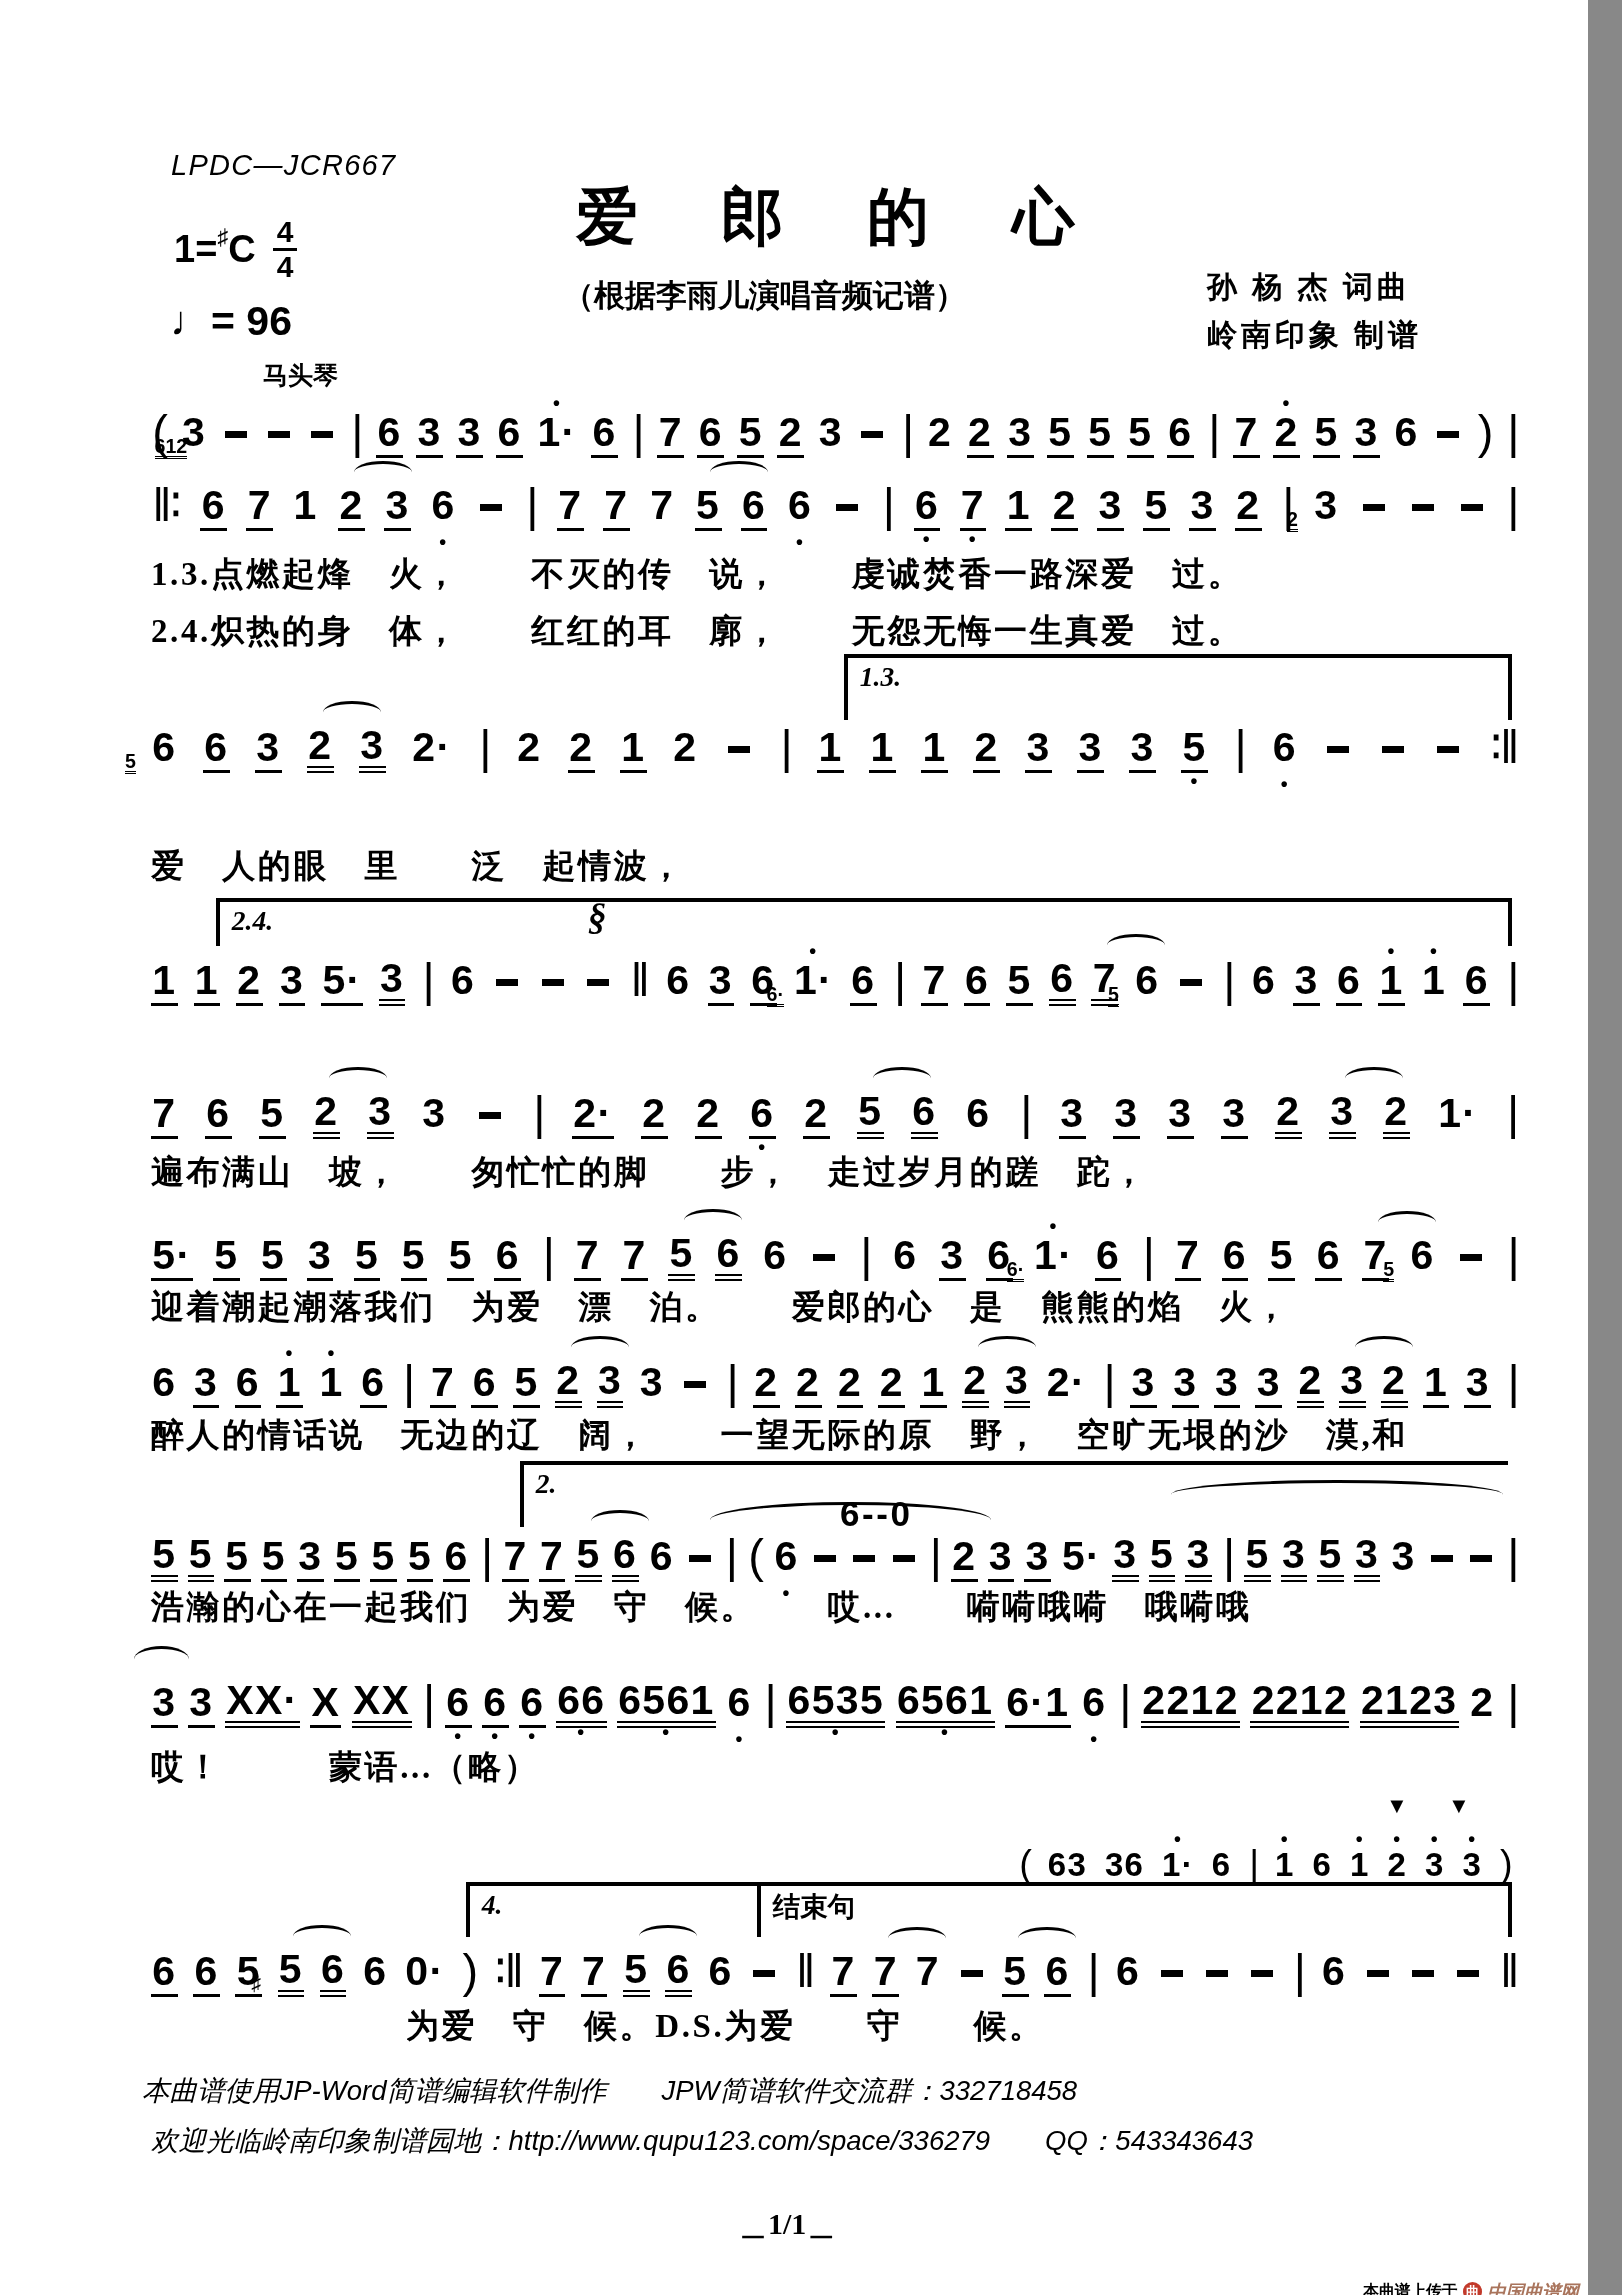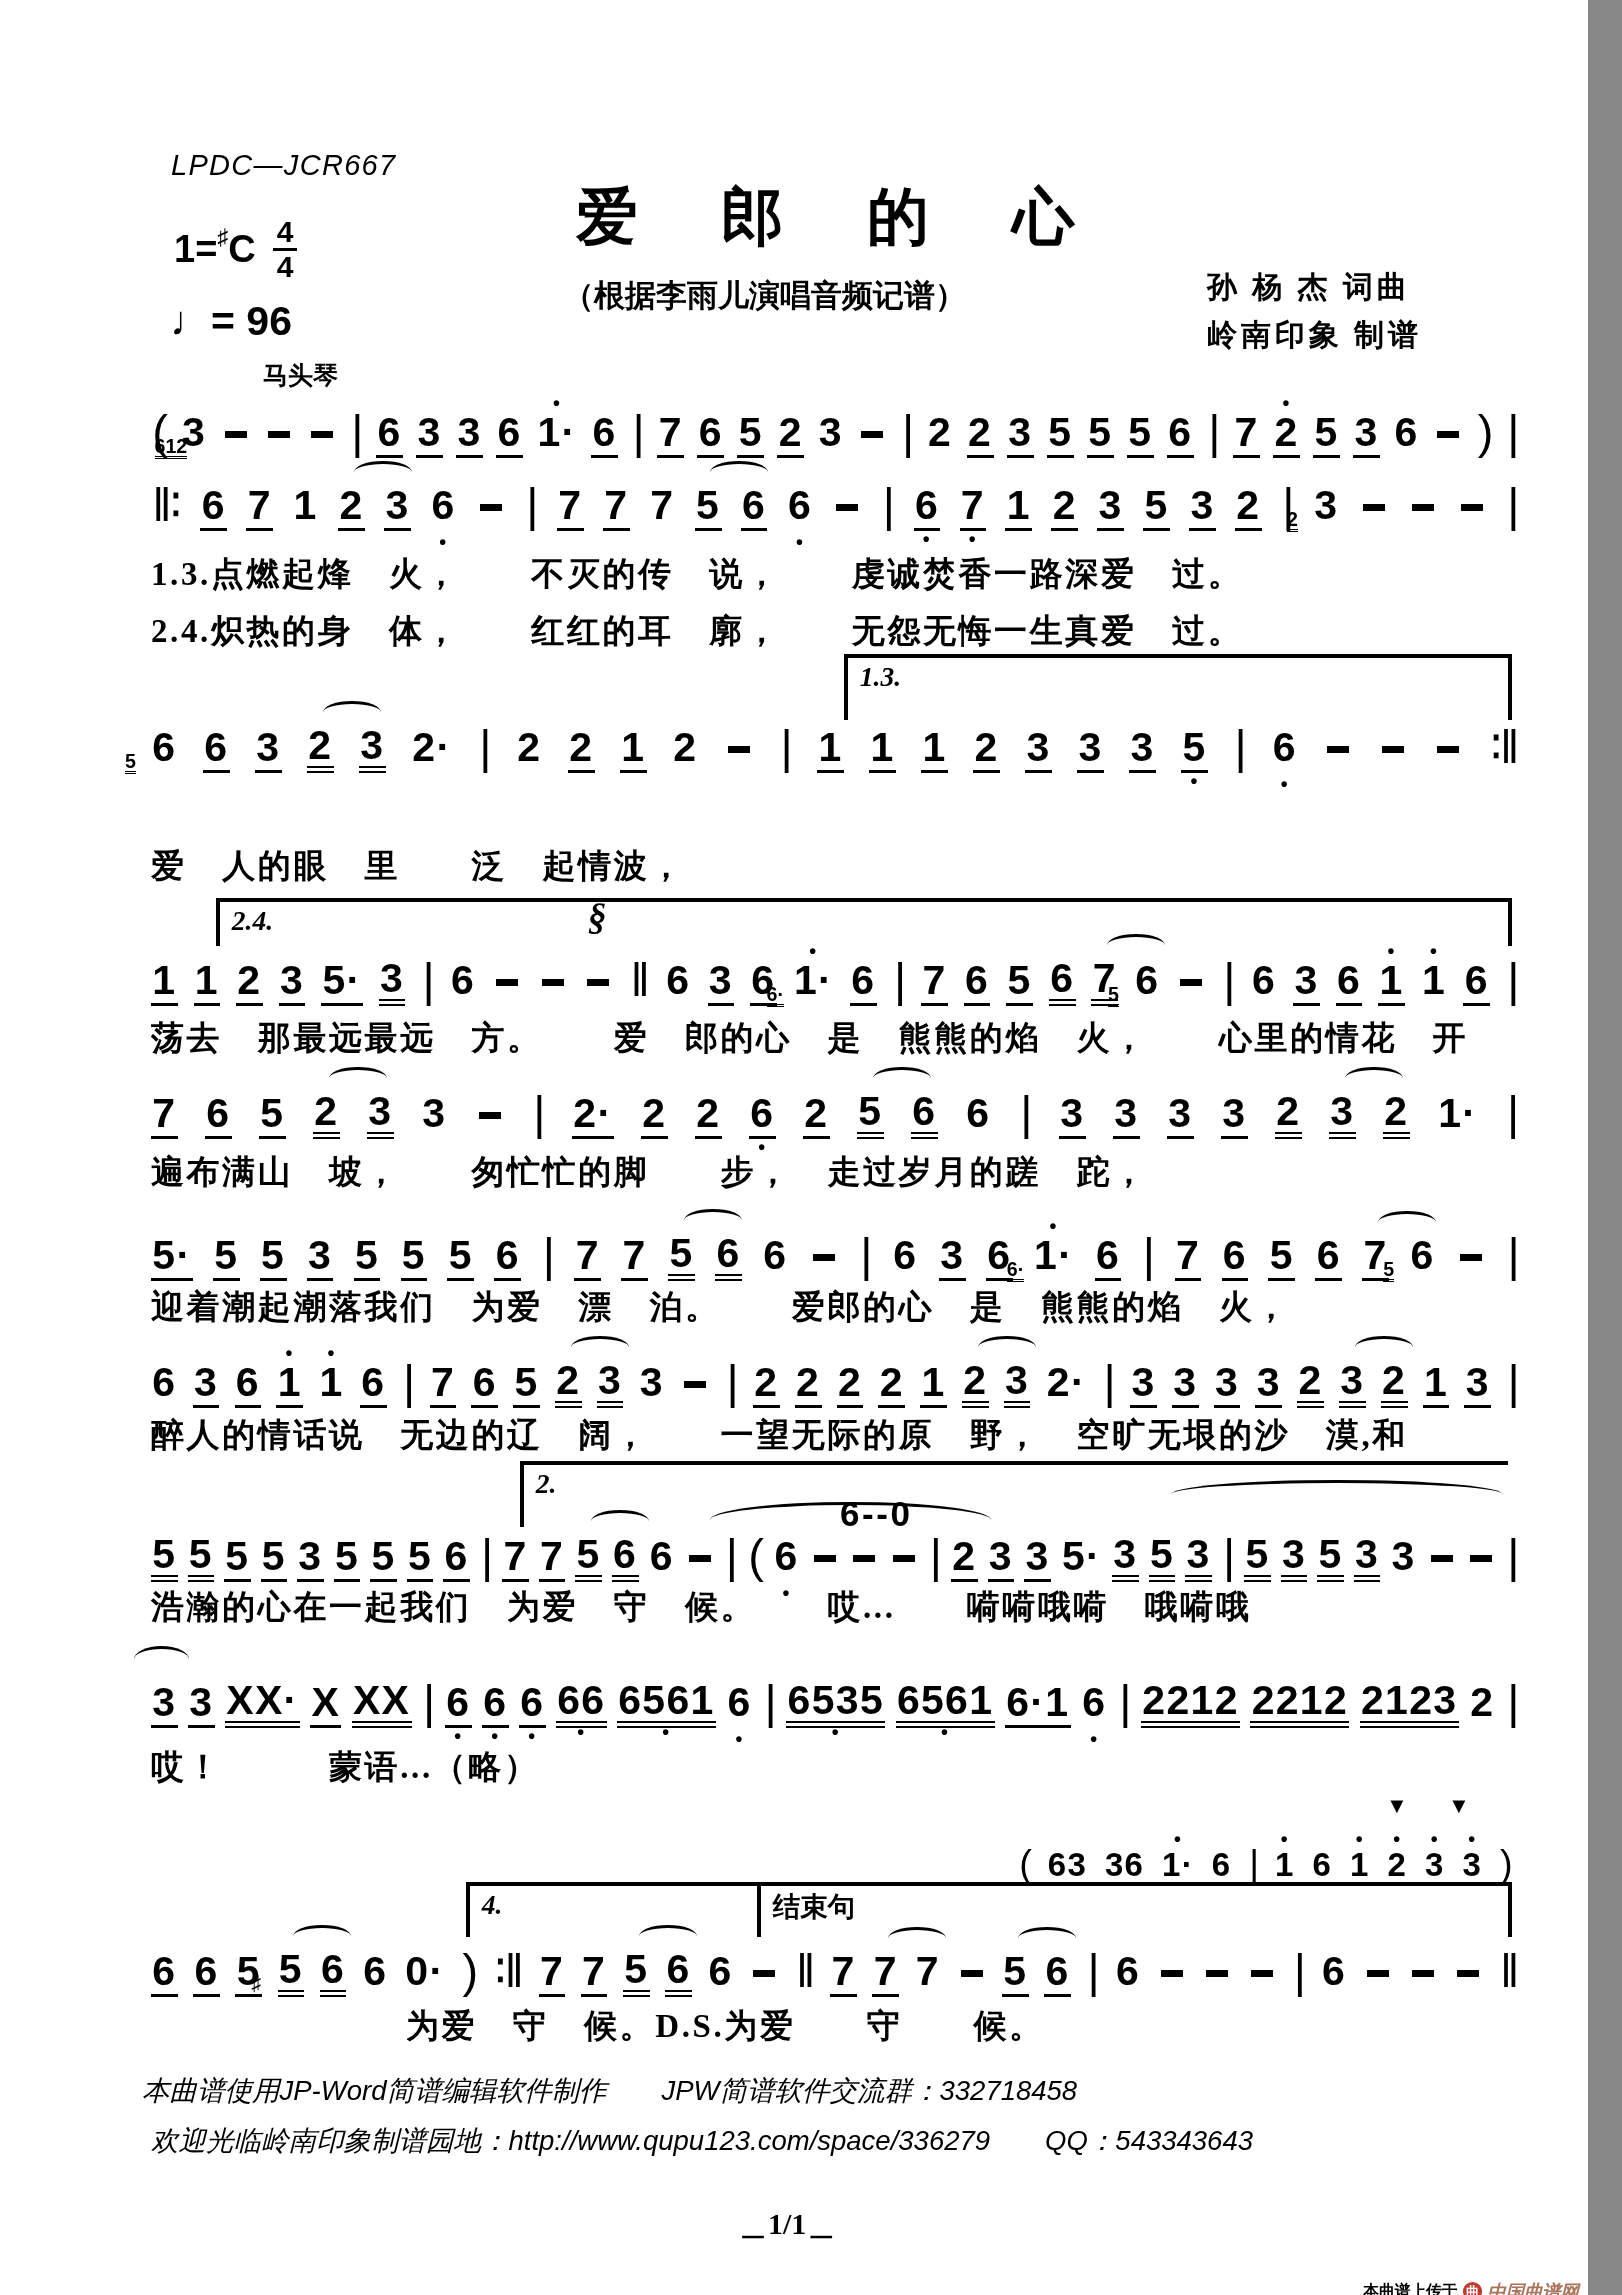--- a/index.html
+++ b/index.html
@@ -230,21 +230,20 @@
       <span class="dashblk"></span>
       <span class="tk bart">|</span>
       <span class="tk">6</span>
       <span class="tk u1">3</span>
       <span class="tk u1">6</span>
       <span class="tk u1">1<i class="da">•</i></span>
       <span class="tk">1<i class="da">•</i></span>
       <span class="tk u1">6</span>
       <span class="tk bart">|</span>
     </div>
-  <div class="abs lyric" style="top:1016px;">荡去　那最远最远　方。　　爱　郎的心　是　熊熊的焰　火，　　心里的情花　开</div>
 
   <div class="mline" style="left:151px;top:1074px;width:1368px;">
       <span class="tk u1">7</span>
       <span class="tk u1">6</span>
       <span class="tk u1">5</span>
       <span class="tk u2">2<i class="tiearc"></i></span>
       <span class="tk u2">3</span>
       <span class="tk">3</span>
       <span class="dashblk"></span>
       <span class="tk bart">|</span>

